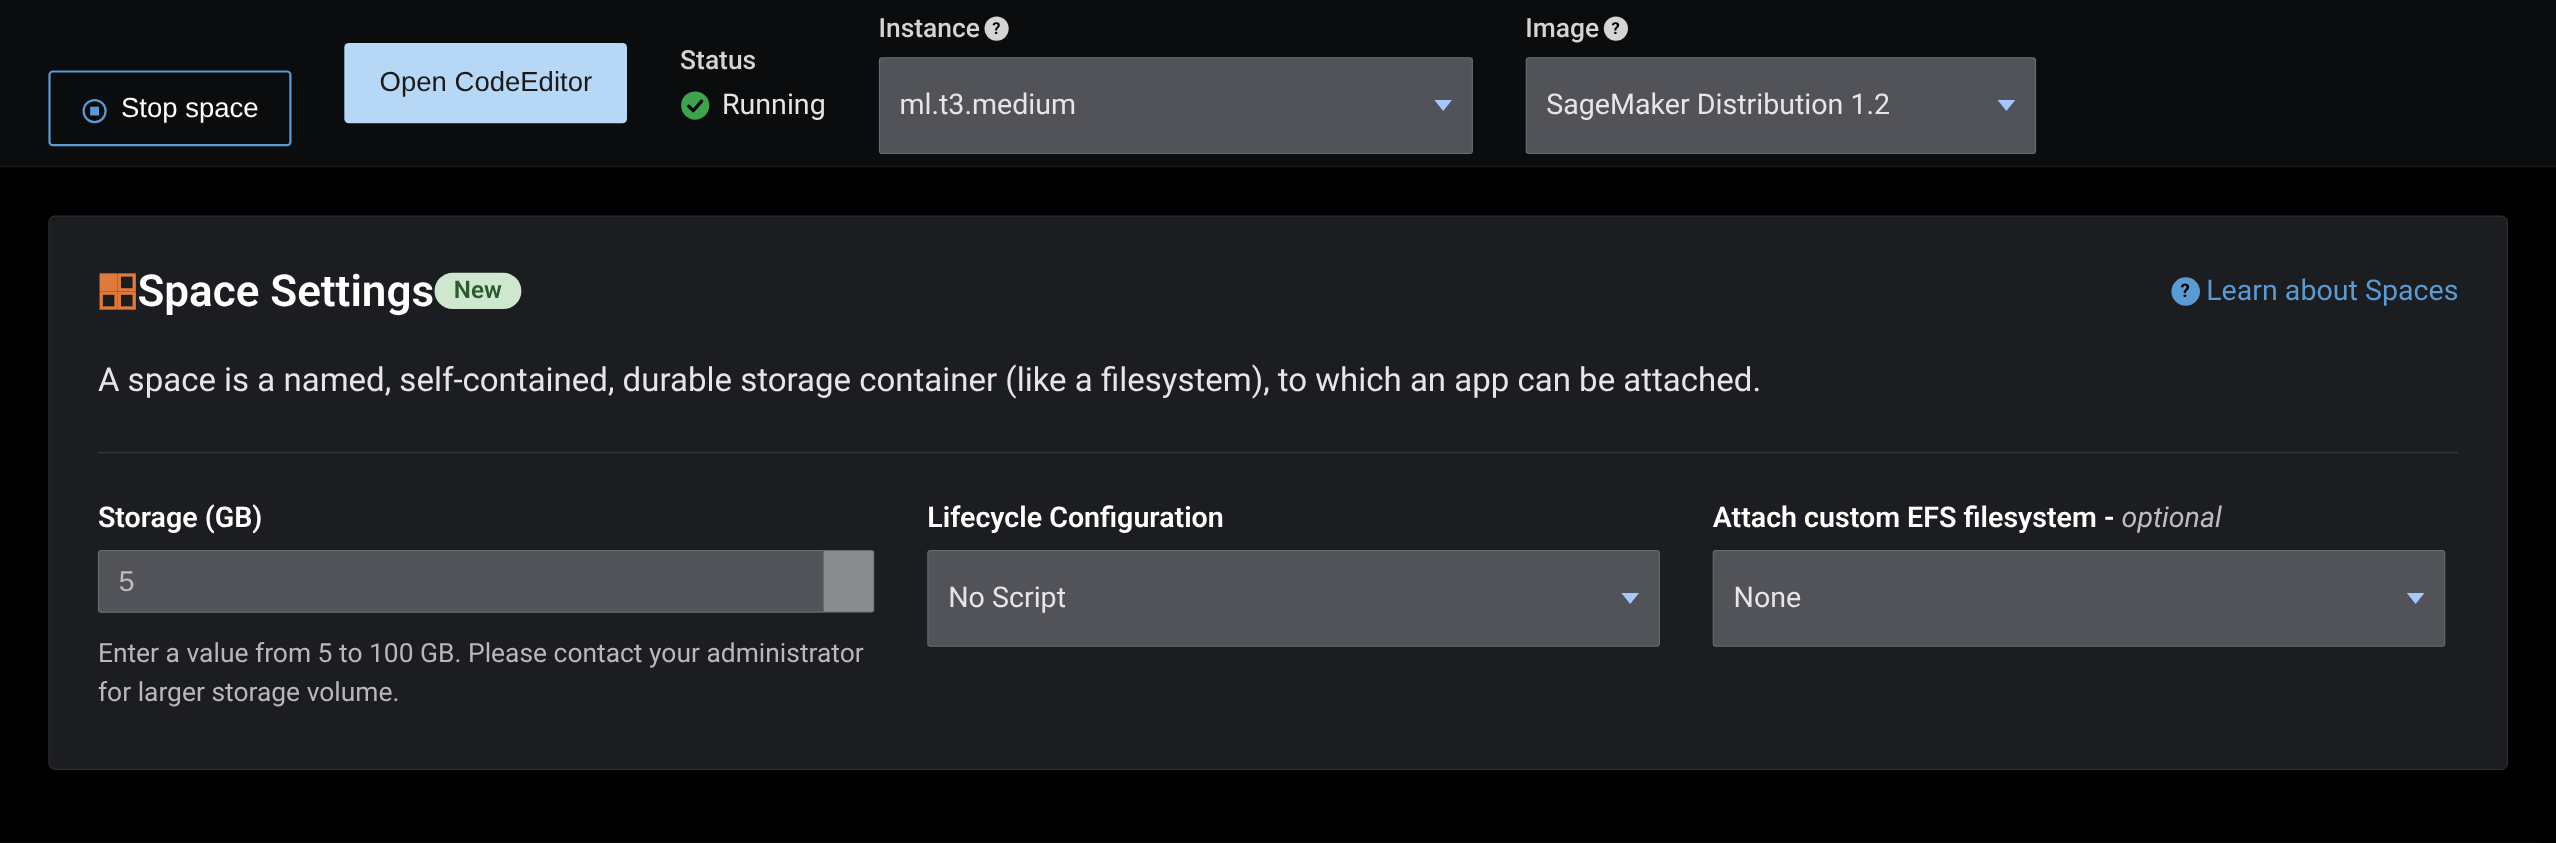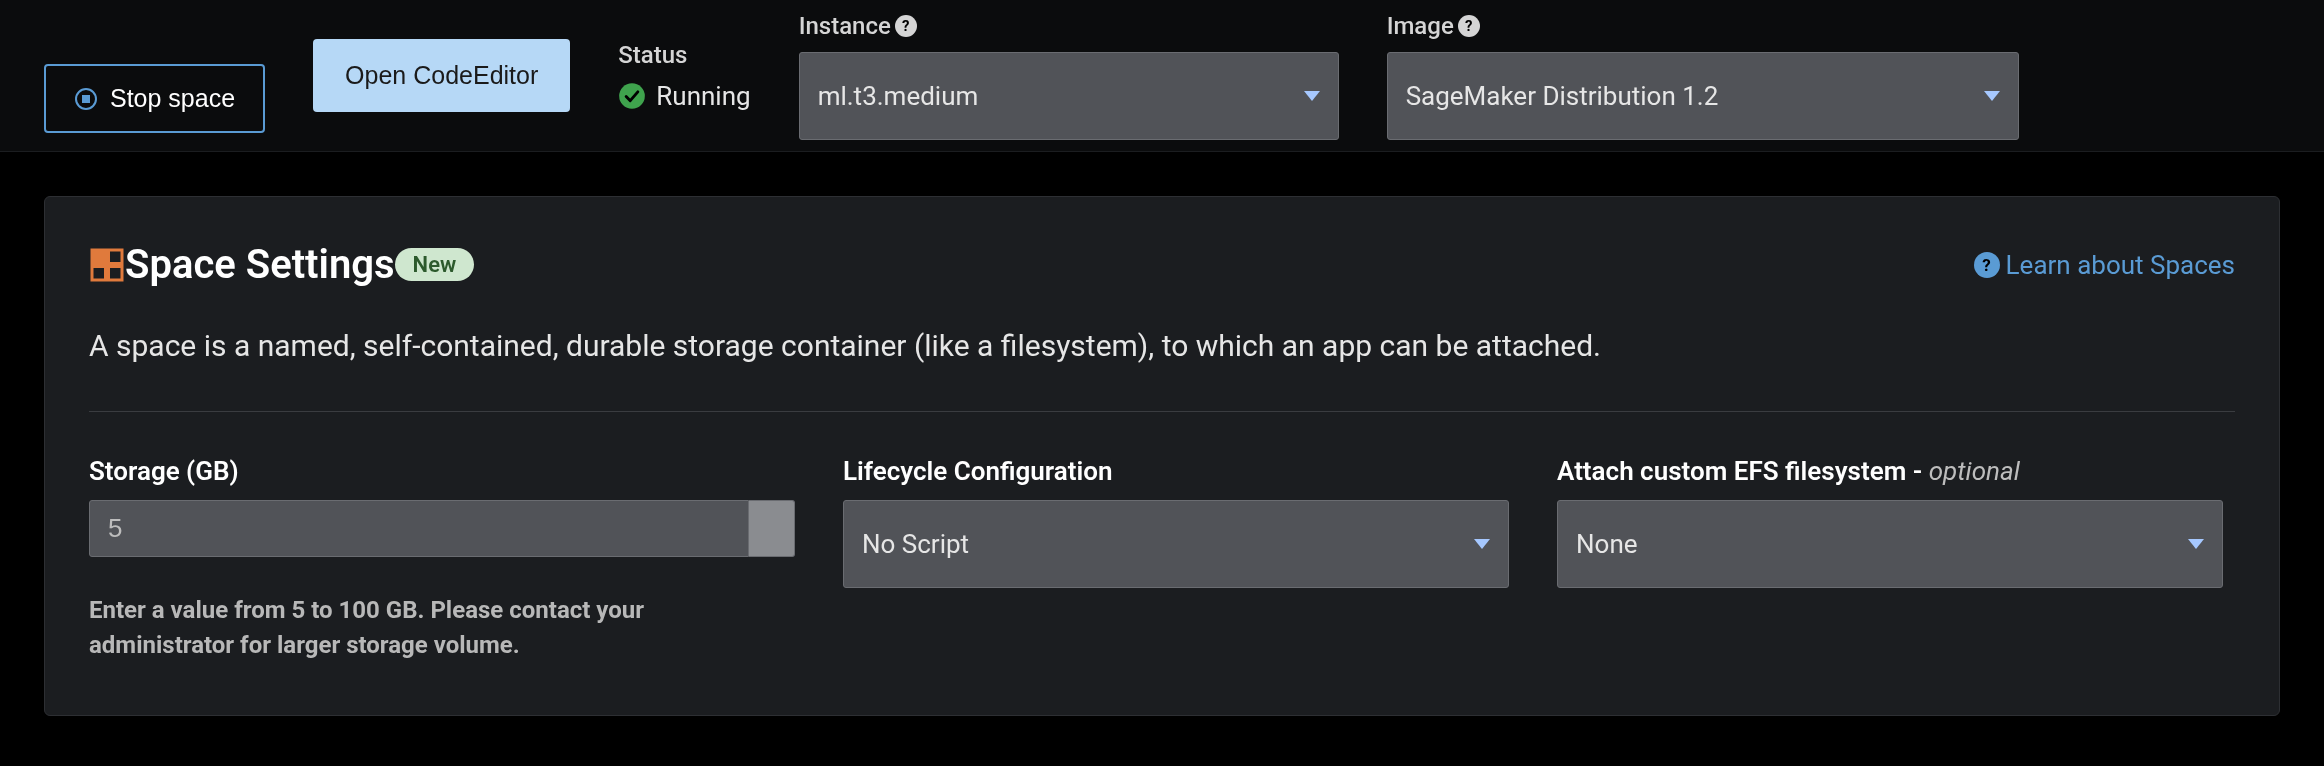--- a/index.html
+++ b/index.html
@@ -17,21 +17,21 @@
     background: #0b0c0d;
     display: flex;
     align-items: center;
     gap: 48px;
     padding: 0 44px;
     height: 152px;
     border-bottom: 1px solid #1b1d20;
   }
   .btn-outline {
     display: inline-flex;
-    align-items: center;
+    align-items: flex-end;
     gap: 12px;
     border: 2px solid #5a9bd4;
     color: #fff;
     background: transparent;
     font-size: 25px;
     padding: 18px 28px;
     border-radius: 4px;
     cursor: pointer;
     margin-top: 46px;
   }
@@ -90,21 +90,21 @@
     justify-content: space-between;
     background: #515358;
     border: 1px solid #6a6c71;
     color: #e6e6e6;
     font-size: 26px;
     padding: 28px 18px;
     border-radius: 3px;
     cursor: pointer;
   }
   .select.w-instance { width: 540px; }
-  .select.w-image    { width: 632px; align-items: center; }
+  .select.w-image    { width: 464px; align-items: center; }
   .select.w-lc       { width: 666px; }
   .select.w-efs      { width: 666px; }
   .caret {
     width: 0; height: 0;
     border-left: 8px solid transparent;
     border-right: 8px solid transparent;
     border-top: 10px solid #a6c8ff;
   }
 
   
@@ -204,26 +204,25 @@
   }
   .stepper {
     width: 46px;
     background: #8a8c90;
     border: 1px solid #6a6c71;
     border-left: none;
     border-radius: 0 3px 3px 0;
   }
 
   .helper-text {
-    margin-top: 22px;
+    margin-top: 6px;
     font-size: 24px;
     color: #b8b8b8;
     line-height: 1.45;
     max-width: 700px;
-    font-weight: bold;
   }
 </style>
 </head>
 <body>
 
 <div class="topbar">
   <button class="btn-outline">
     <svg viewBox="0 0 24 24" fill="none" stroke="#5a9bd4" stroke-width="2">
       <circle cx="12" cy="12" r="10"></circle>
       <rect x="8" y="8" width="8" height="8" fill="#5a9bd4" stroke="none"></rect>

